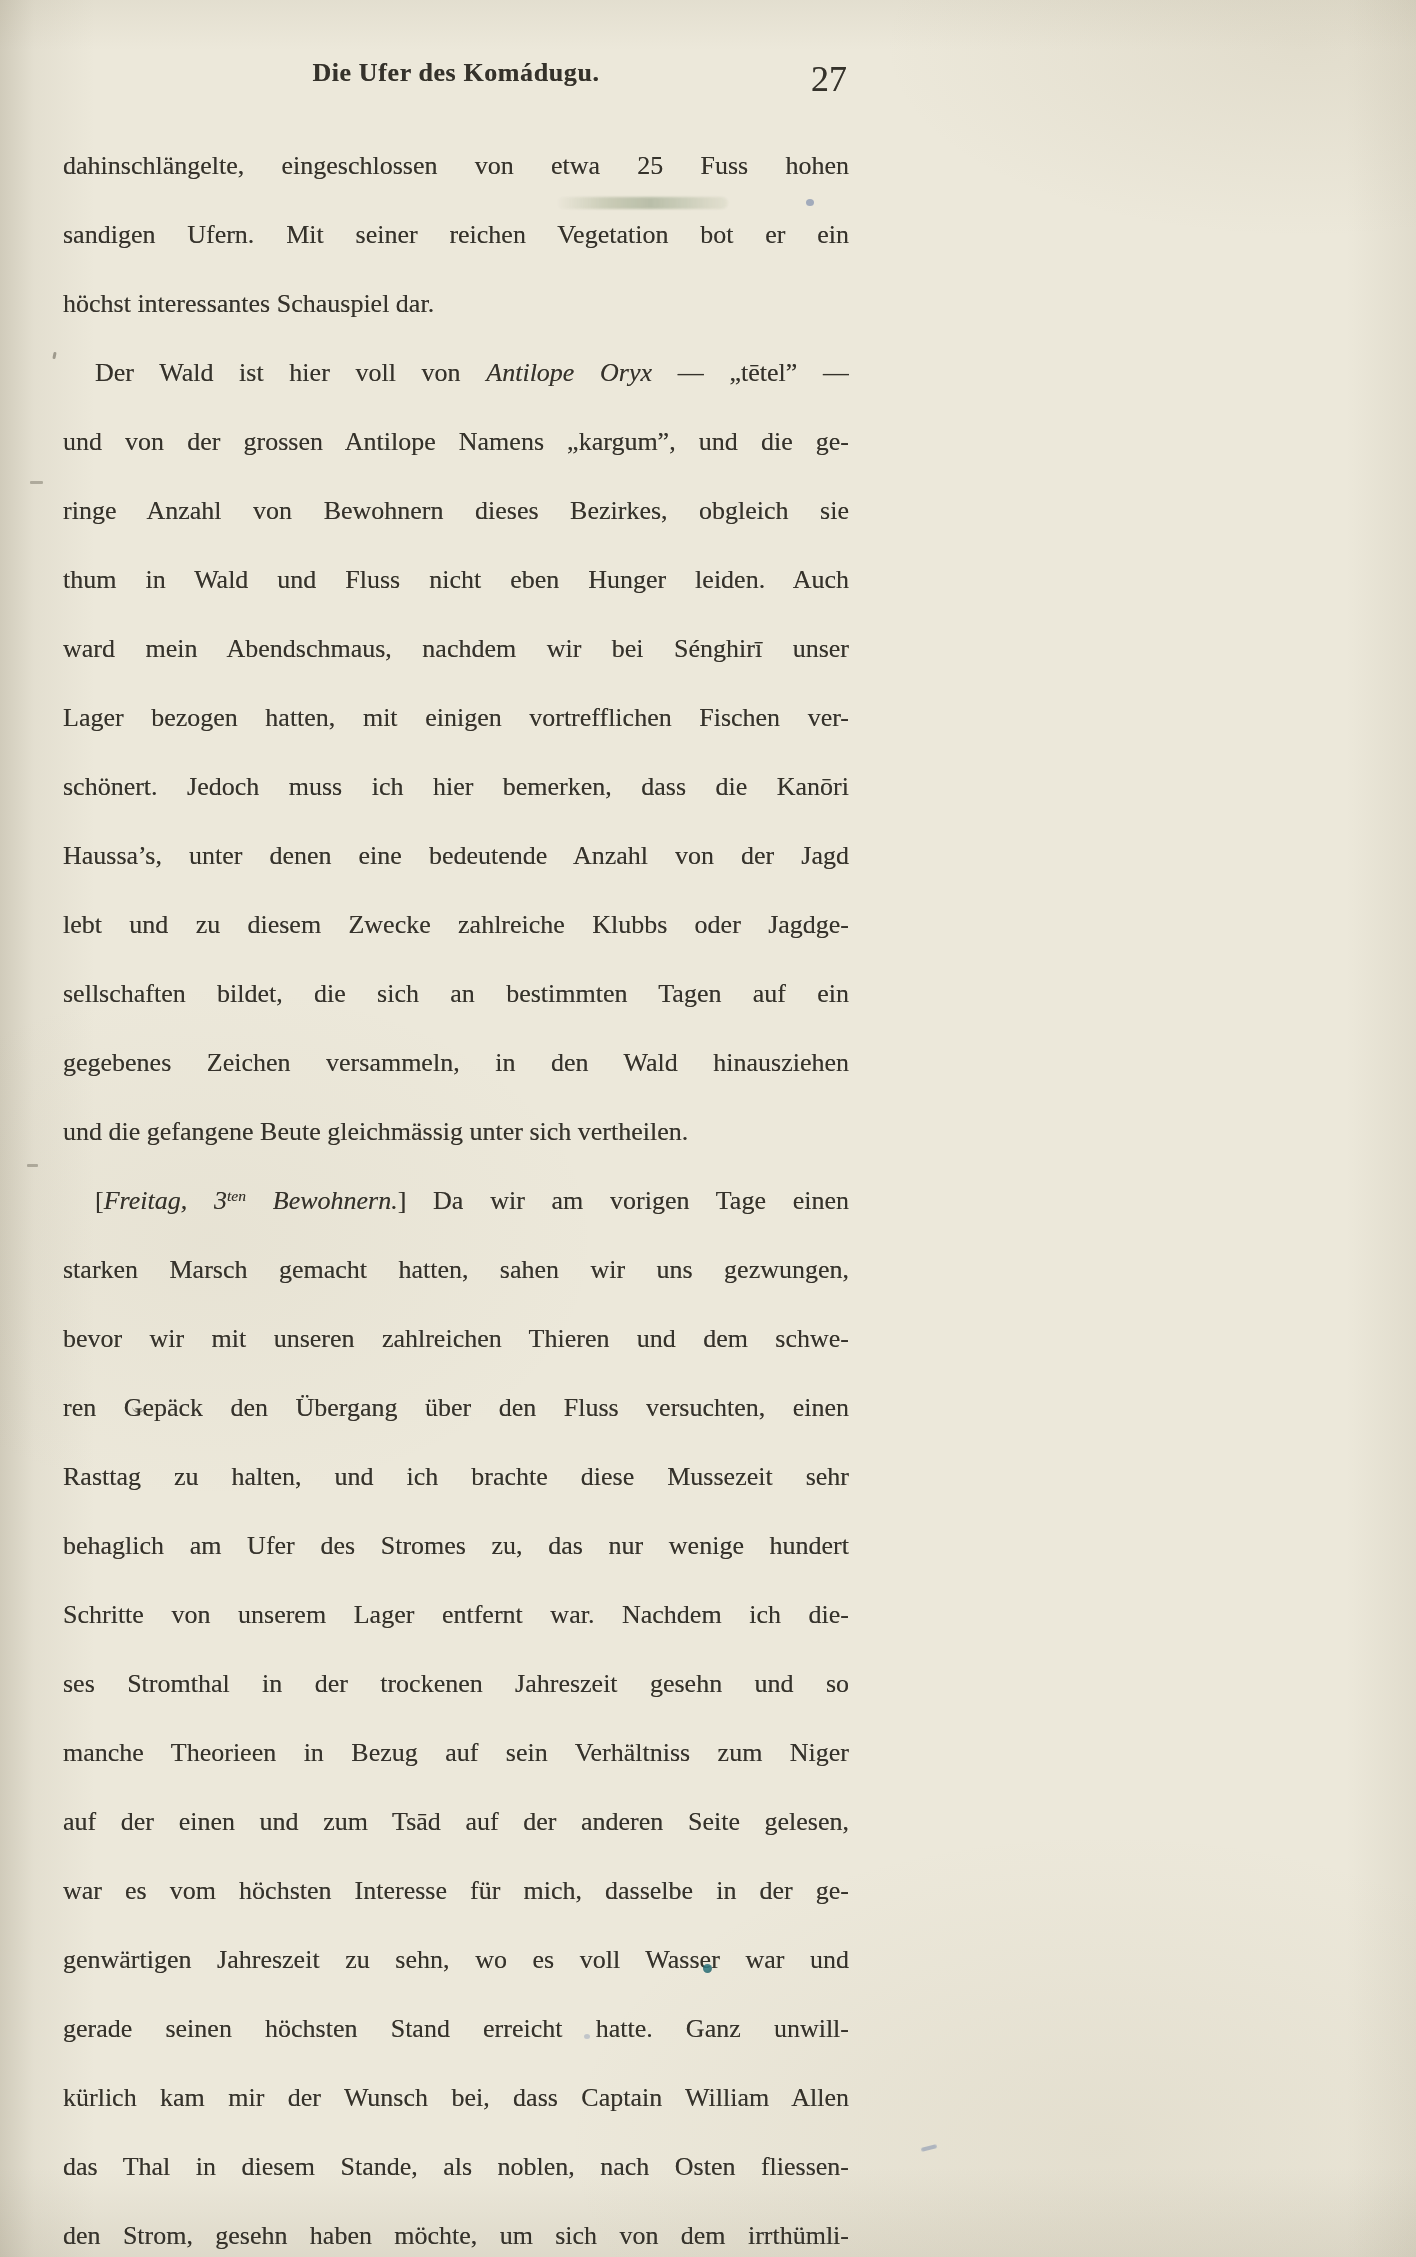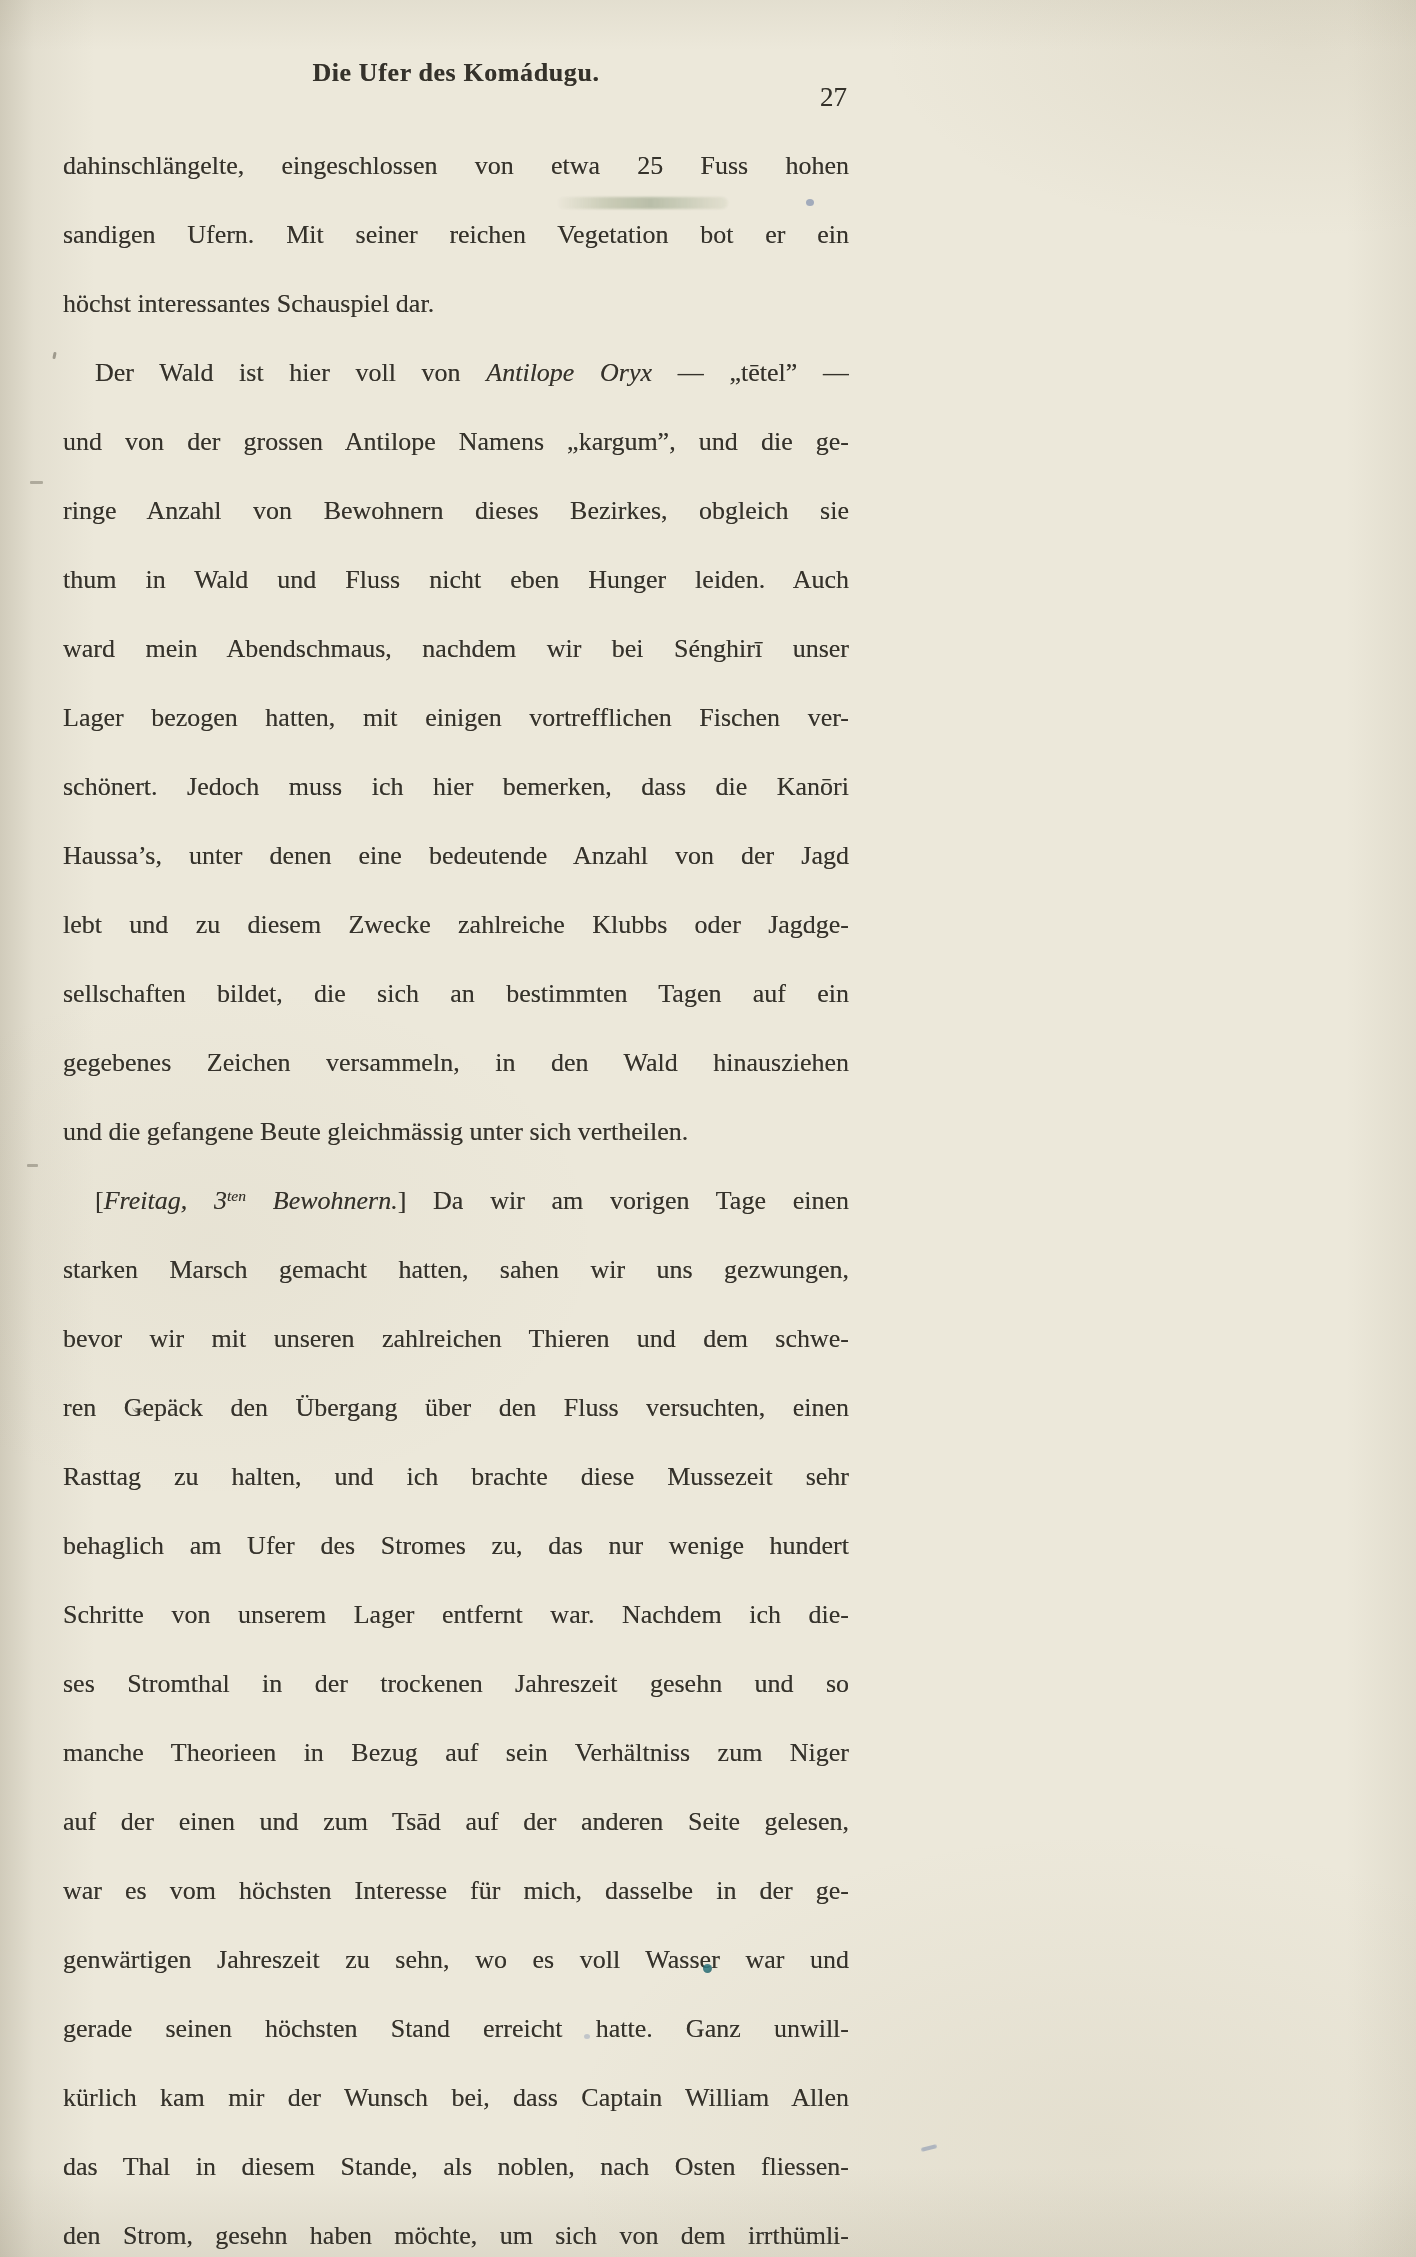--- a/index.html
+++ b/index.html
@@ -19,21 +19,21 @@
       linear-gradient(180deg, rgba(120,110,82,.08) 0, rgba(120,110,82,0) 50px);
     font-family: "Liberation Serif", "DejaVu Serif", serif;
     color: var(--ink, #35322b);
   }
   .header { position: absolute; left: 63px; top: 58px; width: 786px; height: 36px; }
   .running-title {
     position: absolute; left: 50%; transform: translateX(-50%);
     font-size: 26px; font-weight: bold; letter-spacing: .6px; white-space: nowrap;
     text-shadow: 0 0 .6px rgba(40,38,30,.55);
   }
-  .page-number { position: absolute; right: 2px; top: 0; font-size: 27px; text-shadow: 0 0 .6px rgba(40,38,30,.5); margin-top: 24px; }
+  .page-number { position: absolute; right: 2px; top: 0; font-size: 36px; text-shadow: 0 0 .6px rgba(40,38,30,.5); }
   .body { position: absolute; left: 63px; top: 116px; width: 786px; }
   .line {
     height: 38px; line-height: 38px; font-size: 26px;
     text-align: justify; text-align-last: justify; text-justify: inter-word;
     overflow: hidden;
     text-shadow: 0 0 .6px rgba(40,38,30,.5);
     margin-top: 31px;
   }
   .line.no-justify { text-align-last: left; }
   .line.indent { text-indent: 32px; }

